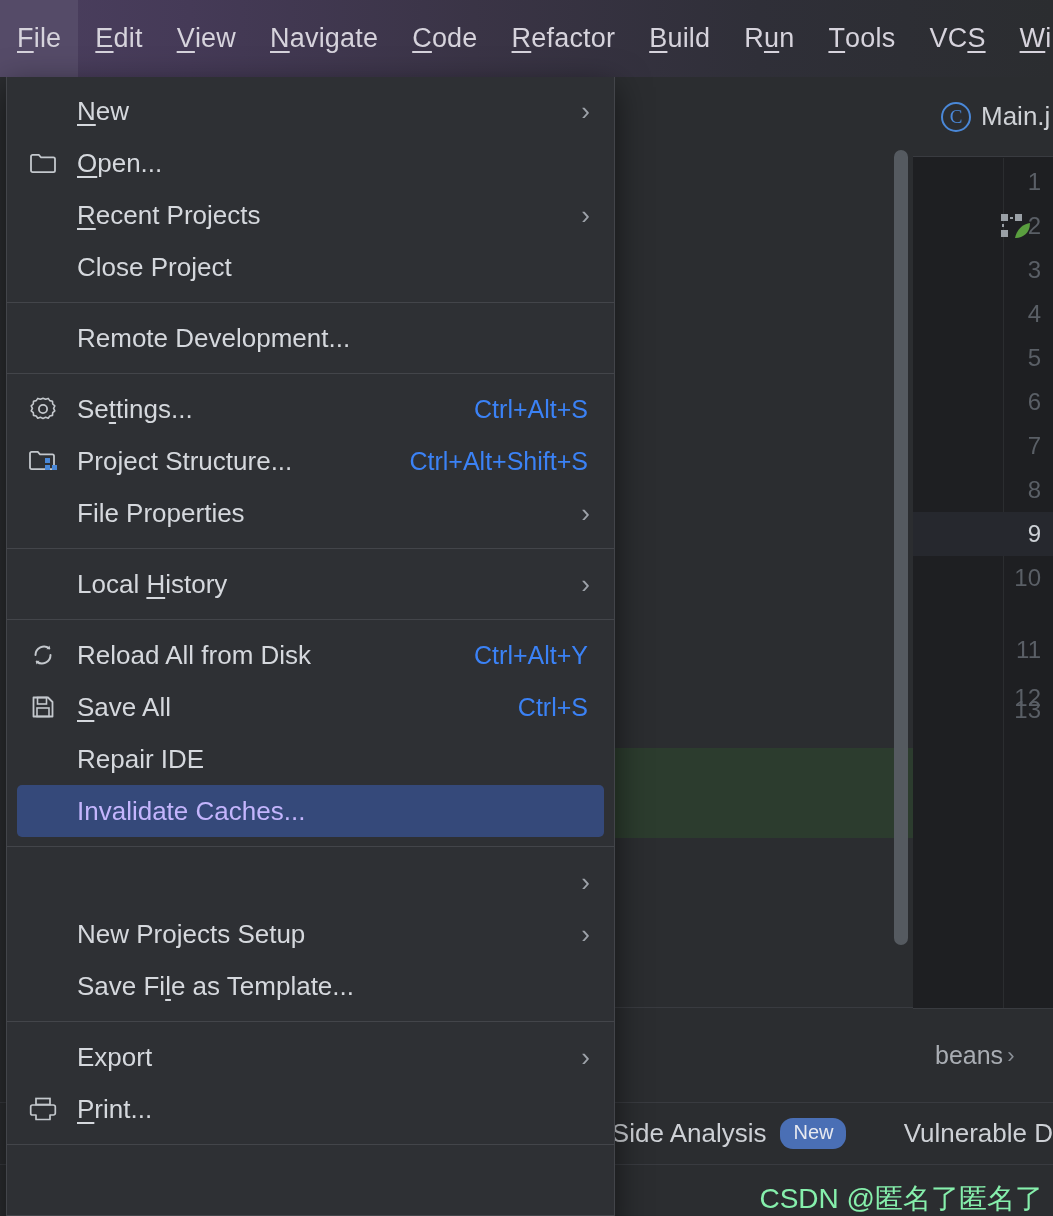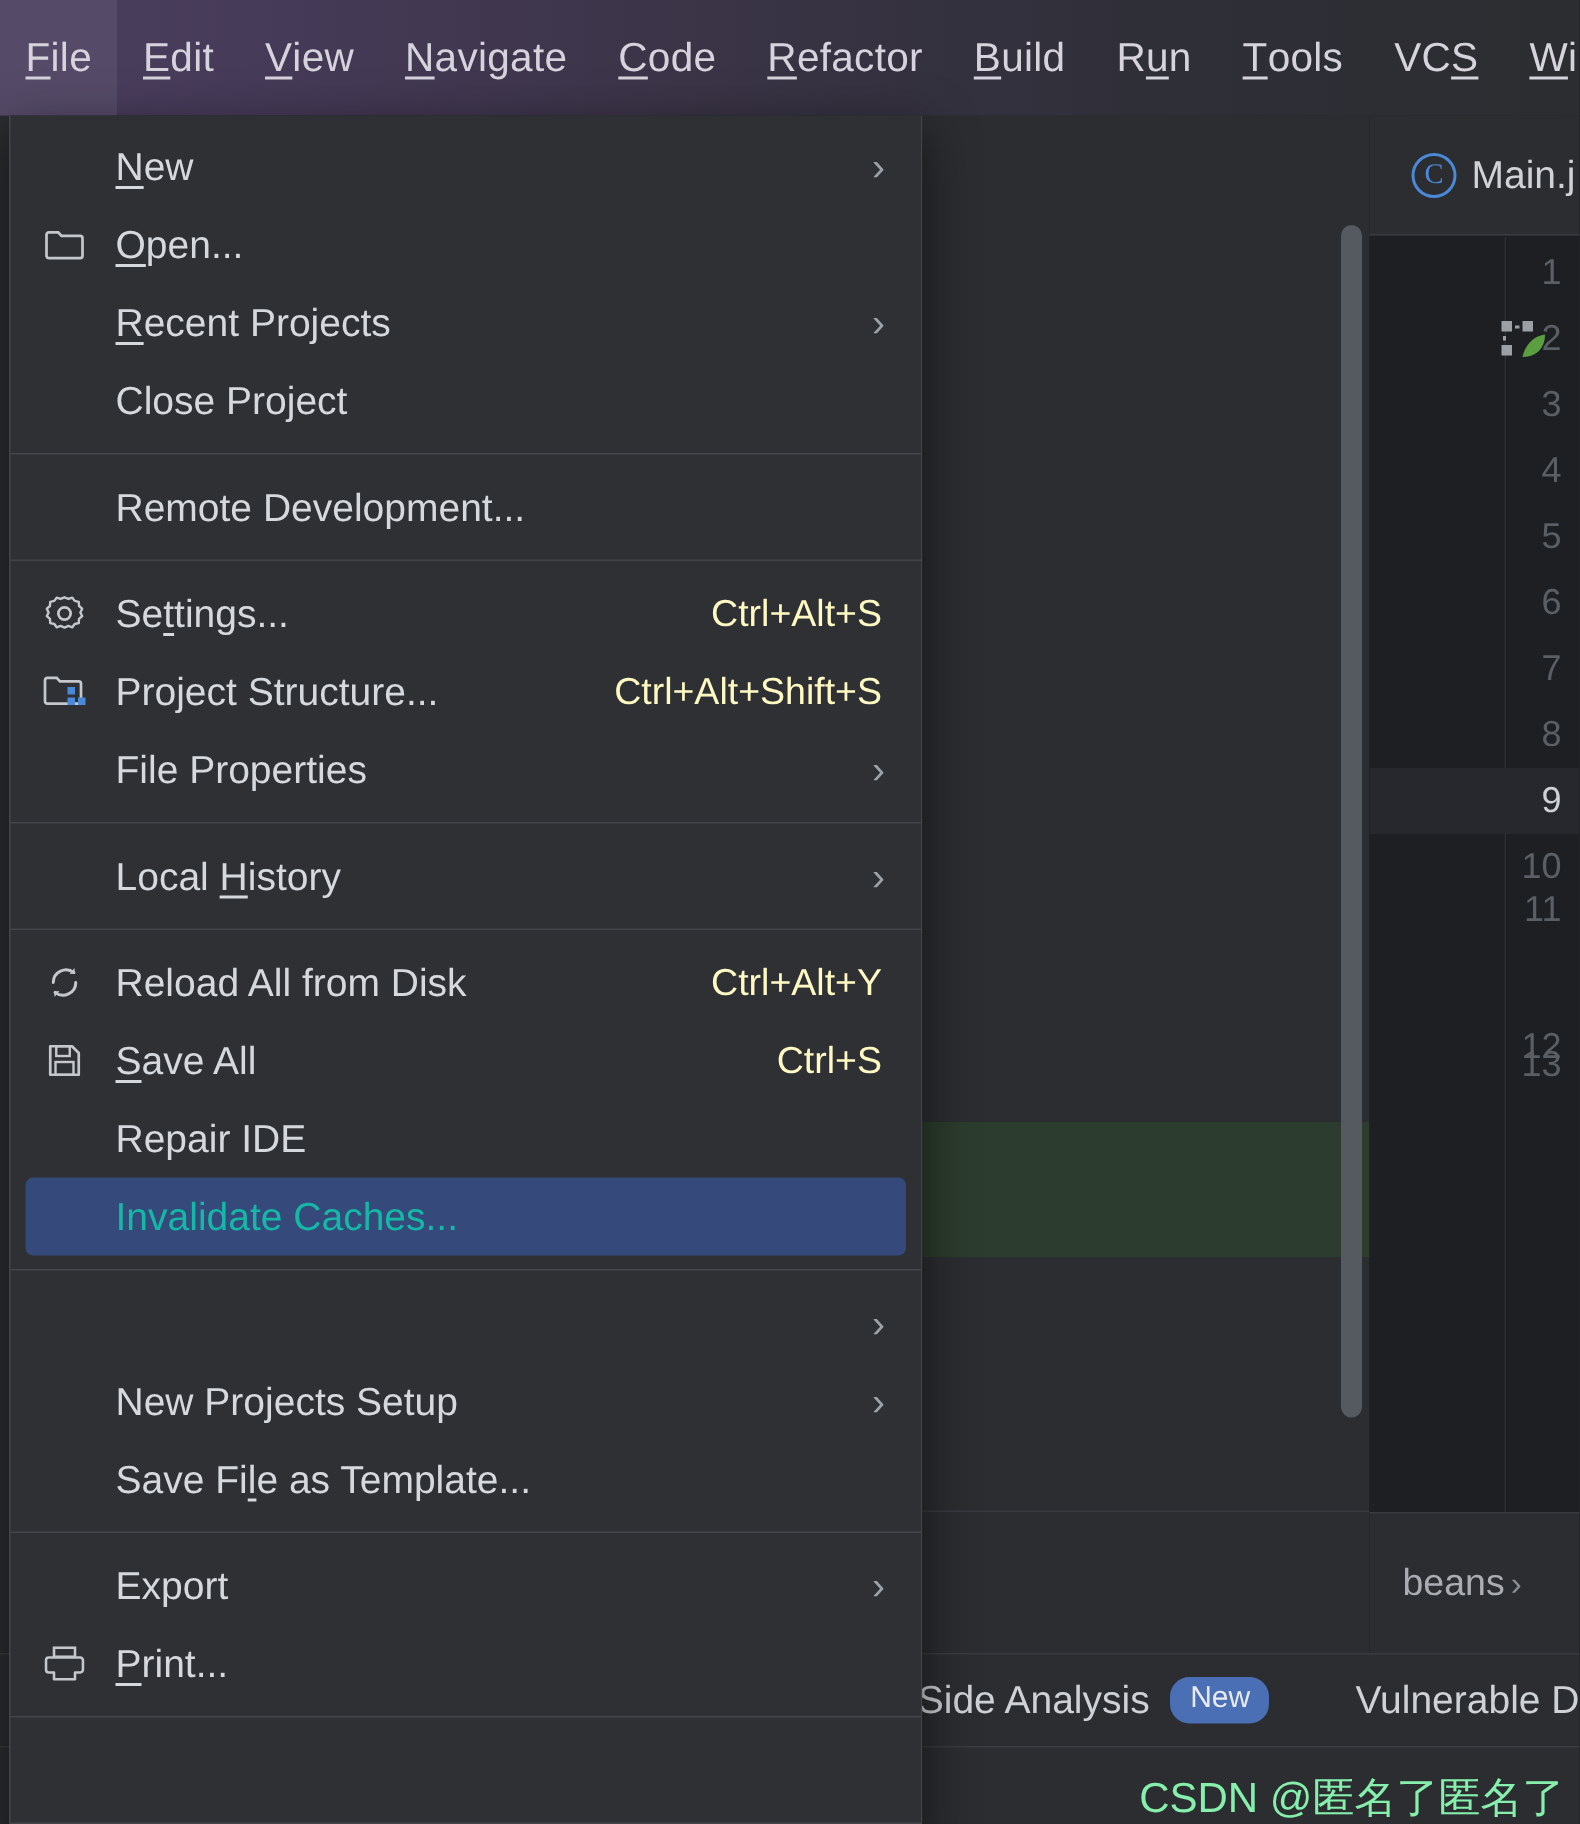--- a/index.html
+++ b/index.html
@@ -135,24 +135,24 @@
   }
   .mi {
     position: relative; display: flex; align-items: center;
     height: 52px; padding: 0 18px 0 16px; cursor: default;
   }
   .mi-icon {
     width: 40px; min-width: 40px; height: 30px;
     display: flex; align-items: center; justify-content: center; margin-right: 14px;
   }
   .mi-label { color: #d5d8dd; font-size: 26px; white-space: nowrap; }
-  .mi-accel { margin-left: auto; color: #fef9c3; font-size: 25px; white-space: nowrap; padding-right: 8px; }
+  .mi-accel { margin-left: auto; color: #3b82f6; font-size: 25px; white-space: nowrap; padding-right: 8px; }
   .mi-arrow { margin-left: auto; color: #9da2a9; font-size: 26px; line-height: 1; padding-right: 6px; }
   .mi.selected { background: #35497a; border-radius: 5px; margin: 0 10px; padding-left: 6px; }
-  .mi.selected .mi-label { color: #14b8a6; }
+  .mi.selected .mi-label { color: #c4b5fd; }
   .sep { height: 1px; background: #43454a; margin: 9px 0; }
   svg { display: block; }
 </style>
 </head>
 <body>
 
 <div id="root">
 
   <div class="bg-panel"></div>
   <div class="tree-area"></div>
@@ -176,21 +176,21 @@
   <div class="ln" style="top:168px">1</div>
   <div class="ln" style="top:212px">2</div>
   <div class="ln" style="top:256px">3</div>
   <div class="ln" style="top:300px">4</div>
   <div class="ln" style="top:344px">5</div>
   <div class="ln" style="top:388px">6</div>
   <div class="ln" style="top:432px">7</div>
   <div class="ln" style="top:476px">8</div>
   <div class="ln current" style="top:520px">9</div>
   <div class="ln" style="top:564px">10</div>
-  <div class="ln" style="top:593px">11</div>
+  <div class="ln" style="top:636px">11</div>
   <div class="ln" style="top:684px">12</div>
   <div class="ln" style="top:696px">13</div>
 
   <div class="spring-icon">
     <svg width="34" height="30" viewBox="0 0 34 30">
       <rect x="1" y="2" width="7" height="7" fill="#9aa0a6"></rect>
       <rect x="15" y="2" width="7" height="7" fill="#9aa0a6"></rect>
       <rect x="10" y="5" width="3" height="2" fill="#9aa0a6"></rect>
       <rect x="2" y="12" width="2" height="3" fill="#9aa0a6"></rect>
       <rect x="1" y="18" width="7" height="7" fill="#9aa0a6"></rect>

